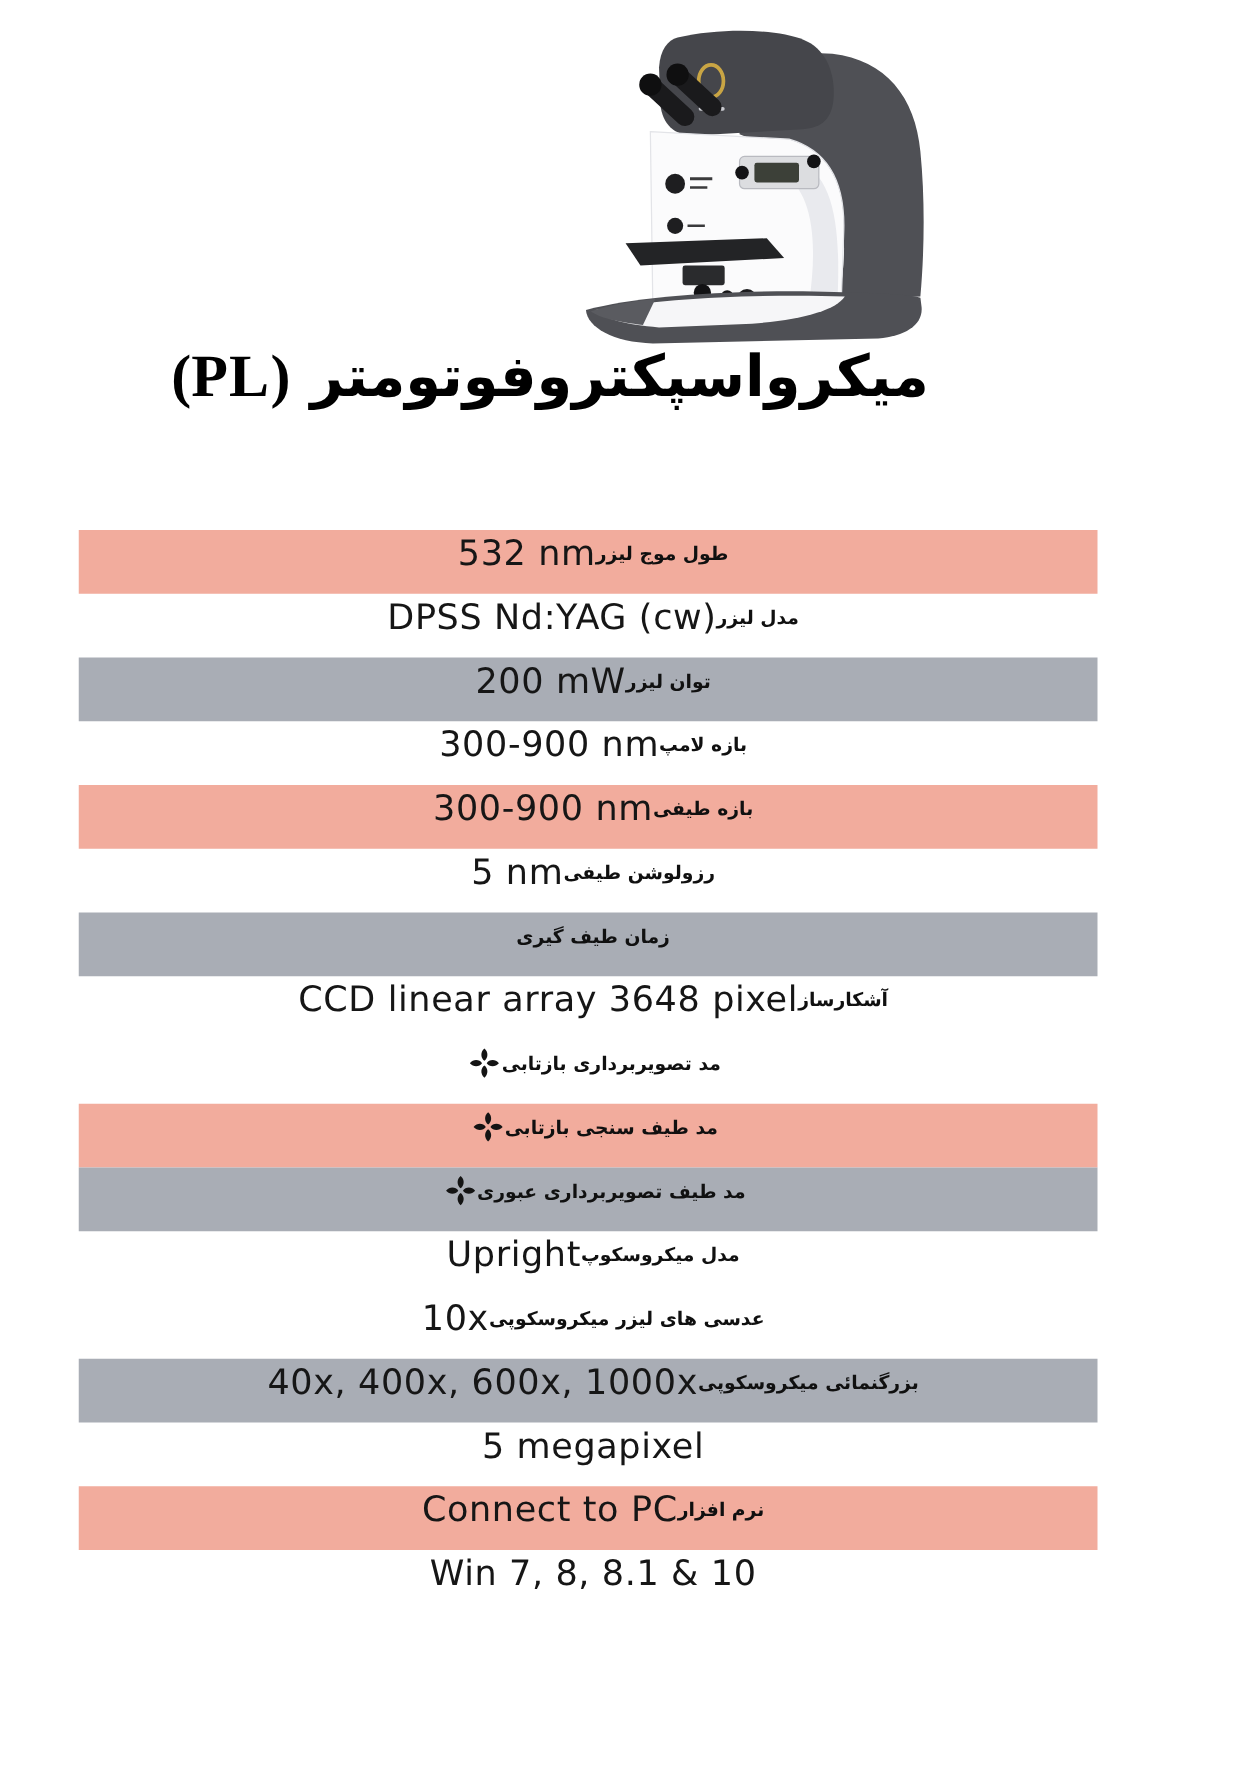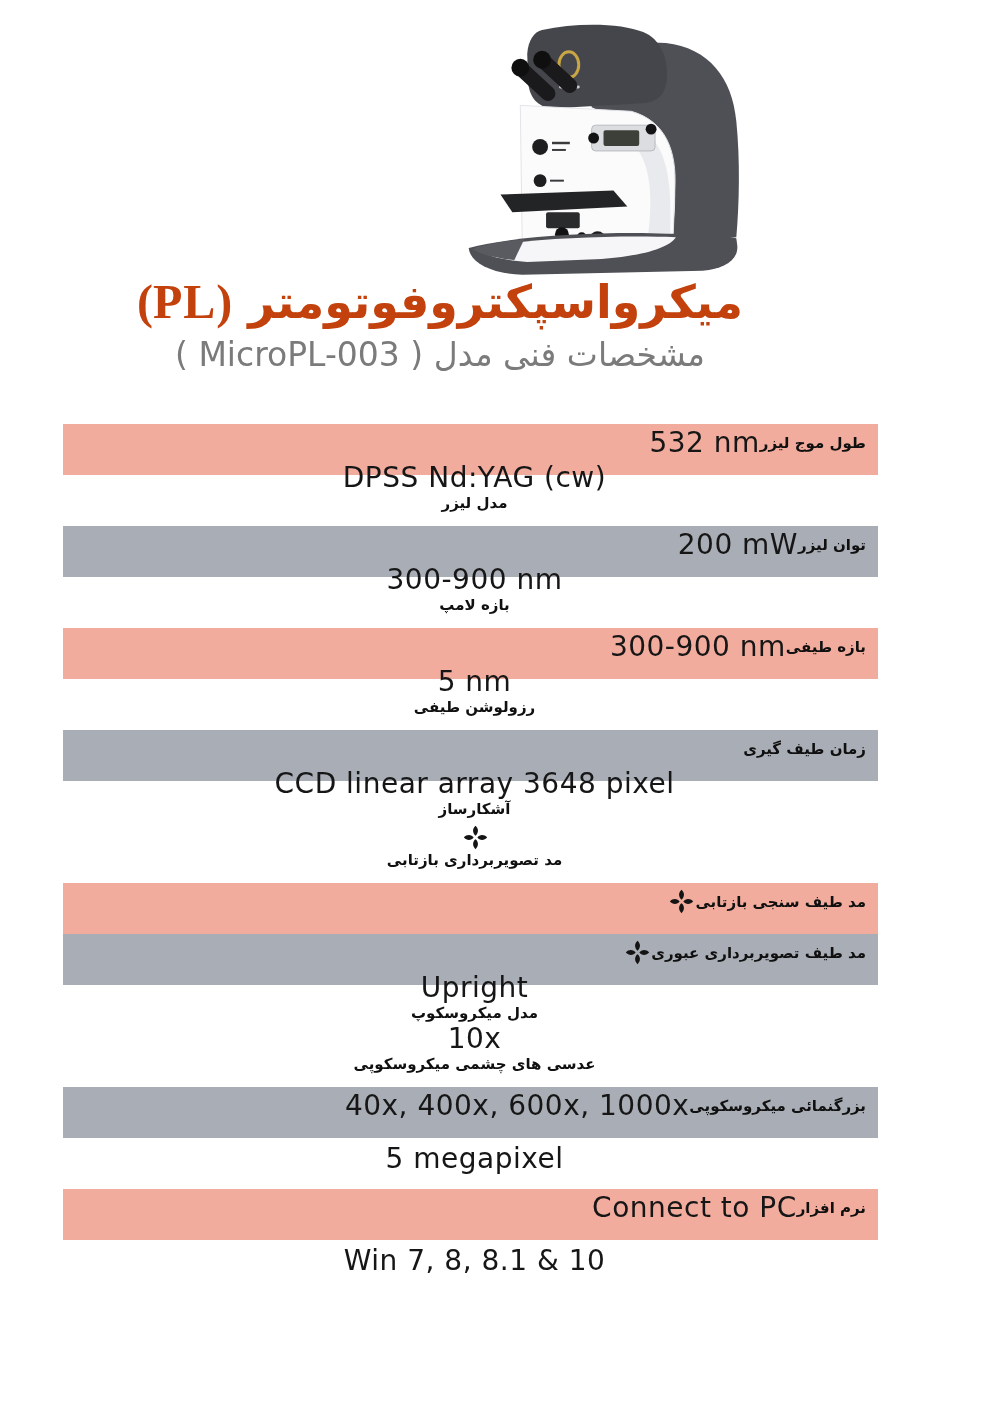--- a/index.html
+++ b/index.html
@@ -4,30 +4,30 @@
 <style>
   html,body{margin:0;padding:0;}
   body{background:#ffffff;font-family:"DejaVu Sans","Liberation Sans",sans-serif;}
   .page{position:relative;width:992px;height:1413px;background:#ffffff;overflow:hidden;margin:0 auto;}
 
   
   .product-img{position:absolute;left:443px;top:10px;width:327px;height:268px;}
 
   
   .title-block{position:absolute;left:30px;top:276px;width:820px;text-align:center;}
-  .main-title{font-size:46px;font-weight:700;color:#c2410c;line-height:1.1;direction:rtl;unicode-bidi:plaintext;}
+  .main-title{font-size:46px;font-weight:700;color:#000000;line-height:1.1;direction:rtl;unicode-bidi:plaintext;}
   .main-title .latin{font-family:"Liberation Serif","DejaVu Serif",serif;font-weight:600;font-size:48px;letter-spacing:1px;}
   .sub-title{margin-top:7px;font-size:33px;font-weight:400;color:var(--subtitle-gray,#7b7b7b);direction:rtl;line-height:1.15;}
 
   
   .spec-table{position:absolute;left:63px;top:424px;width:815px;}
-  .spec-row{display:flex;justify-content:flex-end;align-items:center;height:51px;padding:0 12px 14px 20px;box-sizing:border-box;}
+  .spec-row{display:flex;justify-content:center;align-items:center;height:51px;padding:0 12px 14px 20px;box-sizing:border-box;}
   .bg-salmon{background:var(--salmon,#F2AC9D);}
   .bg-gray{background:var(--rowgray,#A9ADB5);}
-  .bg-white{background:transparent;flex-direction:column;}
+  .bg-white{background:transparent;}
   .spec-value{font-size:28px;color:#161616;white-space:nowrap;letter-spacing:0.5px;}
   .spec-label{font-size:15px;font-weight:700;color:#101010;direction:rtl;white-space:nowrap;}
   .petal-icon{display:block;width:27px;height:27px;margin-left:2px;}
 </style>
 </head>
 <body>
 
 <div class="page">
 
   <svg class="product-img" viewBox="0 0 330 270" aria-hidden="true">
@@ -68,21 +68,20 @@
     <path fill="#4F5055" d="M26,240 C70,228 150,224 210,225 C255,226 285,227 296,230 L297,238 C298,252 284,261 262,263 L80,267 C48,266 27,254 26,240 Z"></path>
     <path fill="#F6F6F8" d="M34,240 C90,230 170,227 235,229 C228,240 200,248 160,251 L85,254 C58,252 40,247 34,240 Z"></path>
     <path fill="#5A5B60" d="M30,241 C44,236 62,233 82,231 L72,252 C52,250 36,246 30,241 Z"></path>
   </svg>
 
   <div class="title-block">
     <div class="main-title" dir="rtl">
       <span>میکرواسپکتروفوتومتر</span>
       <span class="latin">(PL)</span>
     </div>
-    <div class="sub-title" dir="rtl">مشخصات فنی مدل ( MicroPL-003 )</div>
   </div>
 
   <div class="spec-table">
       <div class="spec-row bg-salmon">
         <div class="spec-value">532 nm</div>
         <div class="spec-label" dir="rtl">طول موج لیزر</div>
       </div>
       <div class="spec-row bg-white">
         <div class="spec-value">DPSS Nd:YAG (cw)</div>
         <div class="spec-label" dir="rtl">مدل لیزر</div>
@@ -148,21 +147,21 @@
           </svg>
         </div>
         <div class="spec-label" dir="rtl">مد  طیف تصویربرداری عبوری</div>
       </div>
       <div class="spec-row bg-white">
         <div class="spec-value">Upright</div>
         <div class="spec-label" dir="rtl">مدل میکروسکوپ</div>
       </div>
       <div class="spec-row bg-white">
         <div class="spec-value">10x</div>
-        <div class="spec-label" dir="rtl">عدسی های چشمی میکروسکوپی</div>
+        <div class="spec-label" dir="rtl">عدسی های لیزر میکروسکوپی</div>
       </div>
       <div class="spec-row bg-gray">
         <div class="spec-value">40x, 400x, 600x, 1000x</div>
         <div class="spec-label" dir="rtl">بزرگنمائی میکروسکوپی</div>
       </div>
       <div class="spec-row bg-white">
         <div class="spec-value">5 megapixel</div>
       </div>
       <div class="spec-row bg-salmon">
         <div class="spec-value">Connect to PC</div>

